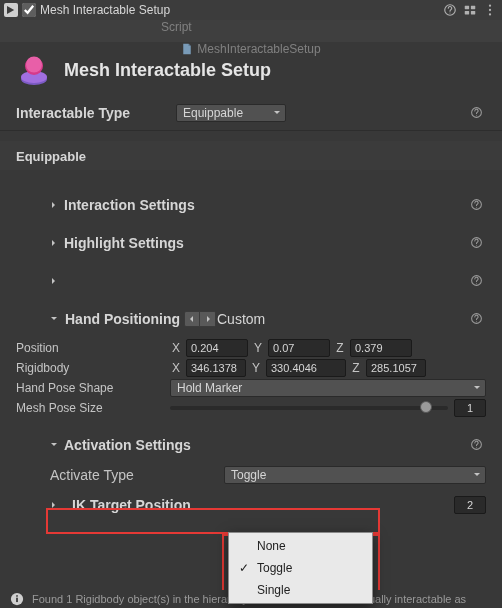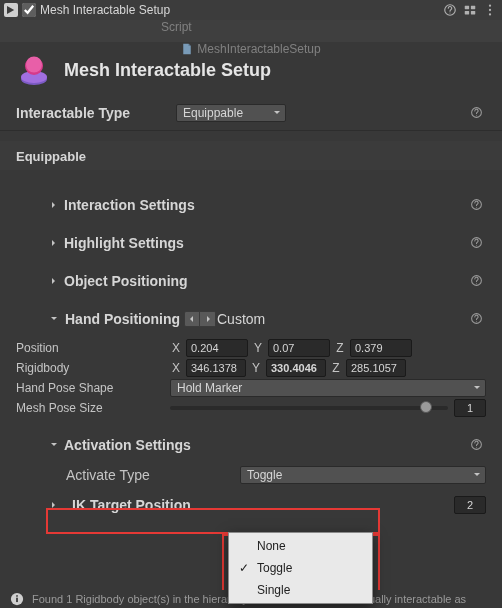--- a/index.html
+++ b/index.html
@@ -29,21 +29,21 @@
   .dropdown { background: #515151; border: 1px solid #2a2a2a; border-radius: 2px; height: 18px; display: flex; align-items: center; padding: 0 6px; color: #d6d6d6; position: relative; min-width: 100px; }
   .dropdown.full { flex: 1; }
   .dropdown .dd-caret { position: absolute; right: 4px; top: 50%; transform: translateY(-50%); }
   .dd-caret svg, .tri svg { width: 8px; height: 8px; }
   .spacer-8 { height: 8px; }
   .spacer-16 { height: 16px; }
   .spacer-24 { height: 24px; }
   .hr { height: 1px; background: #2d2d2d; margin: 4px 0 10px 0; }
   .eq-title { font-size: 13px; font-weight: 700; color: #d6d6d6; padding: 8px 16px 6px 16px; background: #3b3b3b; }
   .indent-1 { padding-left: 50px; }
-  .indent-2 { padding-left: 66px; }
+  .indent-2 { padding-left: 50px; }
   .indent-3 { }
   .tri { display: inline-flex; align-items: center; margin-right: 4px; width: 10px; }
   .tri.collapsed svg { transform: rotate(-90deg); }
   .xyz-row { display: flex; align-items: center; height: 20px; gap: 4px; }
   .xyz-row .field-label { width: 150px; color: #c4c4c4; }
   .xyz-row .axis { color: #c4c4c4; width: 12px; text-align: center; }
   .num-input { background: #2a2a2a; border: 1px solid #1a1a1a; border-radius: 2px; height: 18px; color: #d6d6d6; padding: 0 4px; width: 62px; font-size: 11px; }
   .num-input.wide { width: 70px; }
   .slider-wrap { display: flex; align-items: center; gap: 6px; flex: 1; }
   .slider { flex: 1; height: 4px; background: #2a2a2a; border-radius: 2px; position: relative; }
@@ -180,21 +180,20 @@
 
 <div class="spacer-16"></div>
 
 <div class="section indent-1">
   <div class="row">
     <span class="tri collapsed">
         <svg viewBox="0 0 8 8" fill="#c4c4c4">
           <path d="M1 2l3 3 3-3z"></path>
         </svg>
       </span>
-    <span class="label">Object Positioning</span>
     <span class="help">
         <svg viewBox="0 0 16 16" fill="none" stroke="currentColor" stroke-width="1.3">
           <circle cx="8" cy="8" r="6"></circle>
           <path d="M6 6a2 2 0 1 1 3 1.7c-.7.4-1 .8-1 1.6" stroke-linecap="round"></path>
           <circle cx="8" cy="11.5" r="0.6" fill="currentColor" stroke="none"></circle>
         </svg>
       </span>
   </div>
 </div>
 
@@ -241,21 +240,21 @@
     <span class="axis">Y</span>
     <input class="num-input" value="0.07" style="">
     <span class="axis">Z</span>
     <input class="num-input" value="0.379" style="">
   </div>
   <div class="xyz-row">
     <span class="field-label">Rigidbody</span>
     <span class="axis">X</span>
     <input class="num-input wide" style="width: 60px;" value="346.1378">
     <span class="axis">Y</span>
-    <input class="num-input wide" style="width: 60px; font-weight: bold;" value="330.4046">
+    <input class="num-input wide" style="width: 80px;" value="330.4046">
     <span class="axis">Z</span>
     <input class="num-input wide" style="width: 60px;" value="285.1057">
   </div>
   <div class="xyz-row">
     <span class="field-label">Hand Pose Shape</span>
     <div class="dropdown full">
       <span>Hold Marker</span>
       <span class="dd-caret"><svg viewBox="0 0 8 8" fill="#c4c4c4">
             <path d="M1 2l3 3 3-3z"></path>
           </svg></span>

